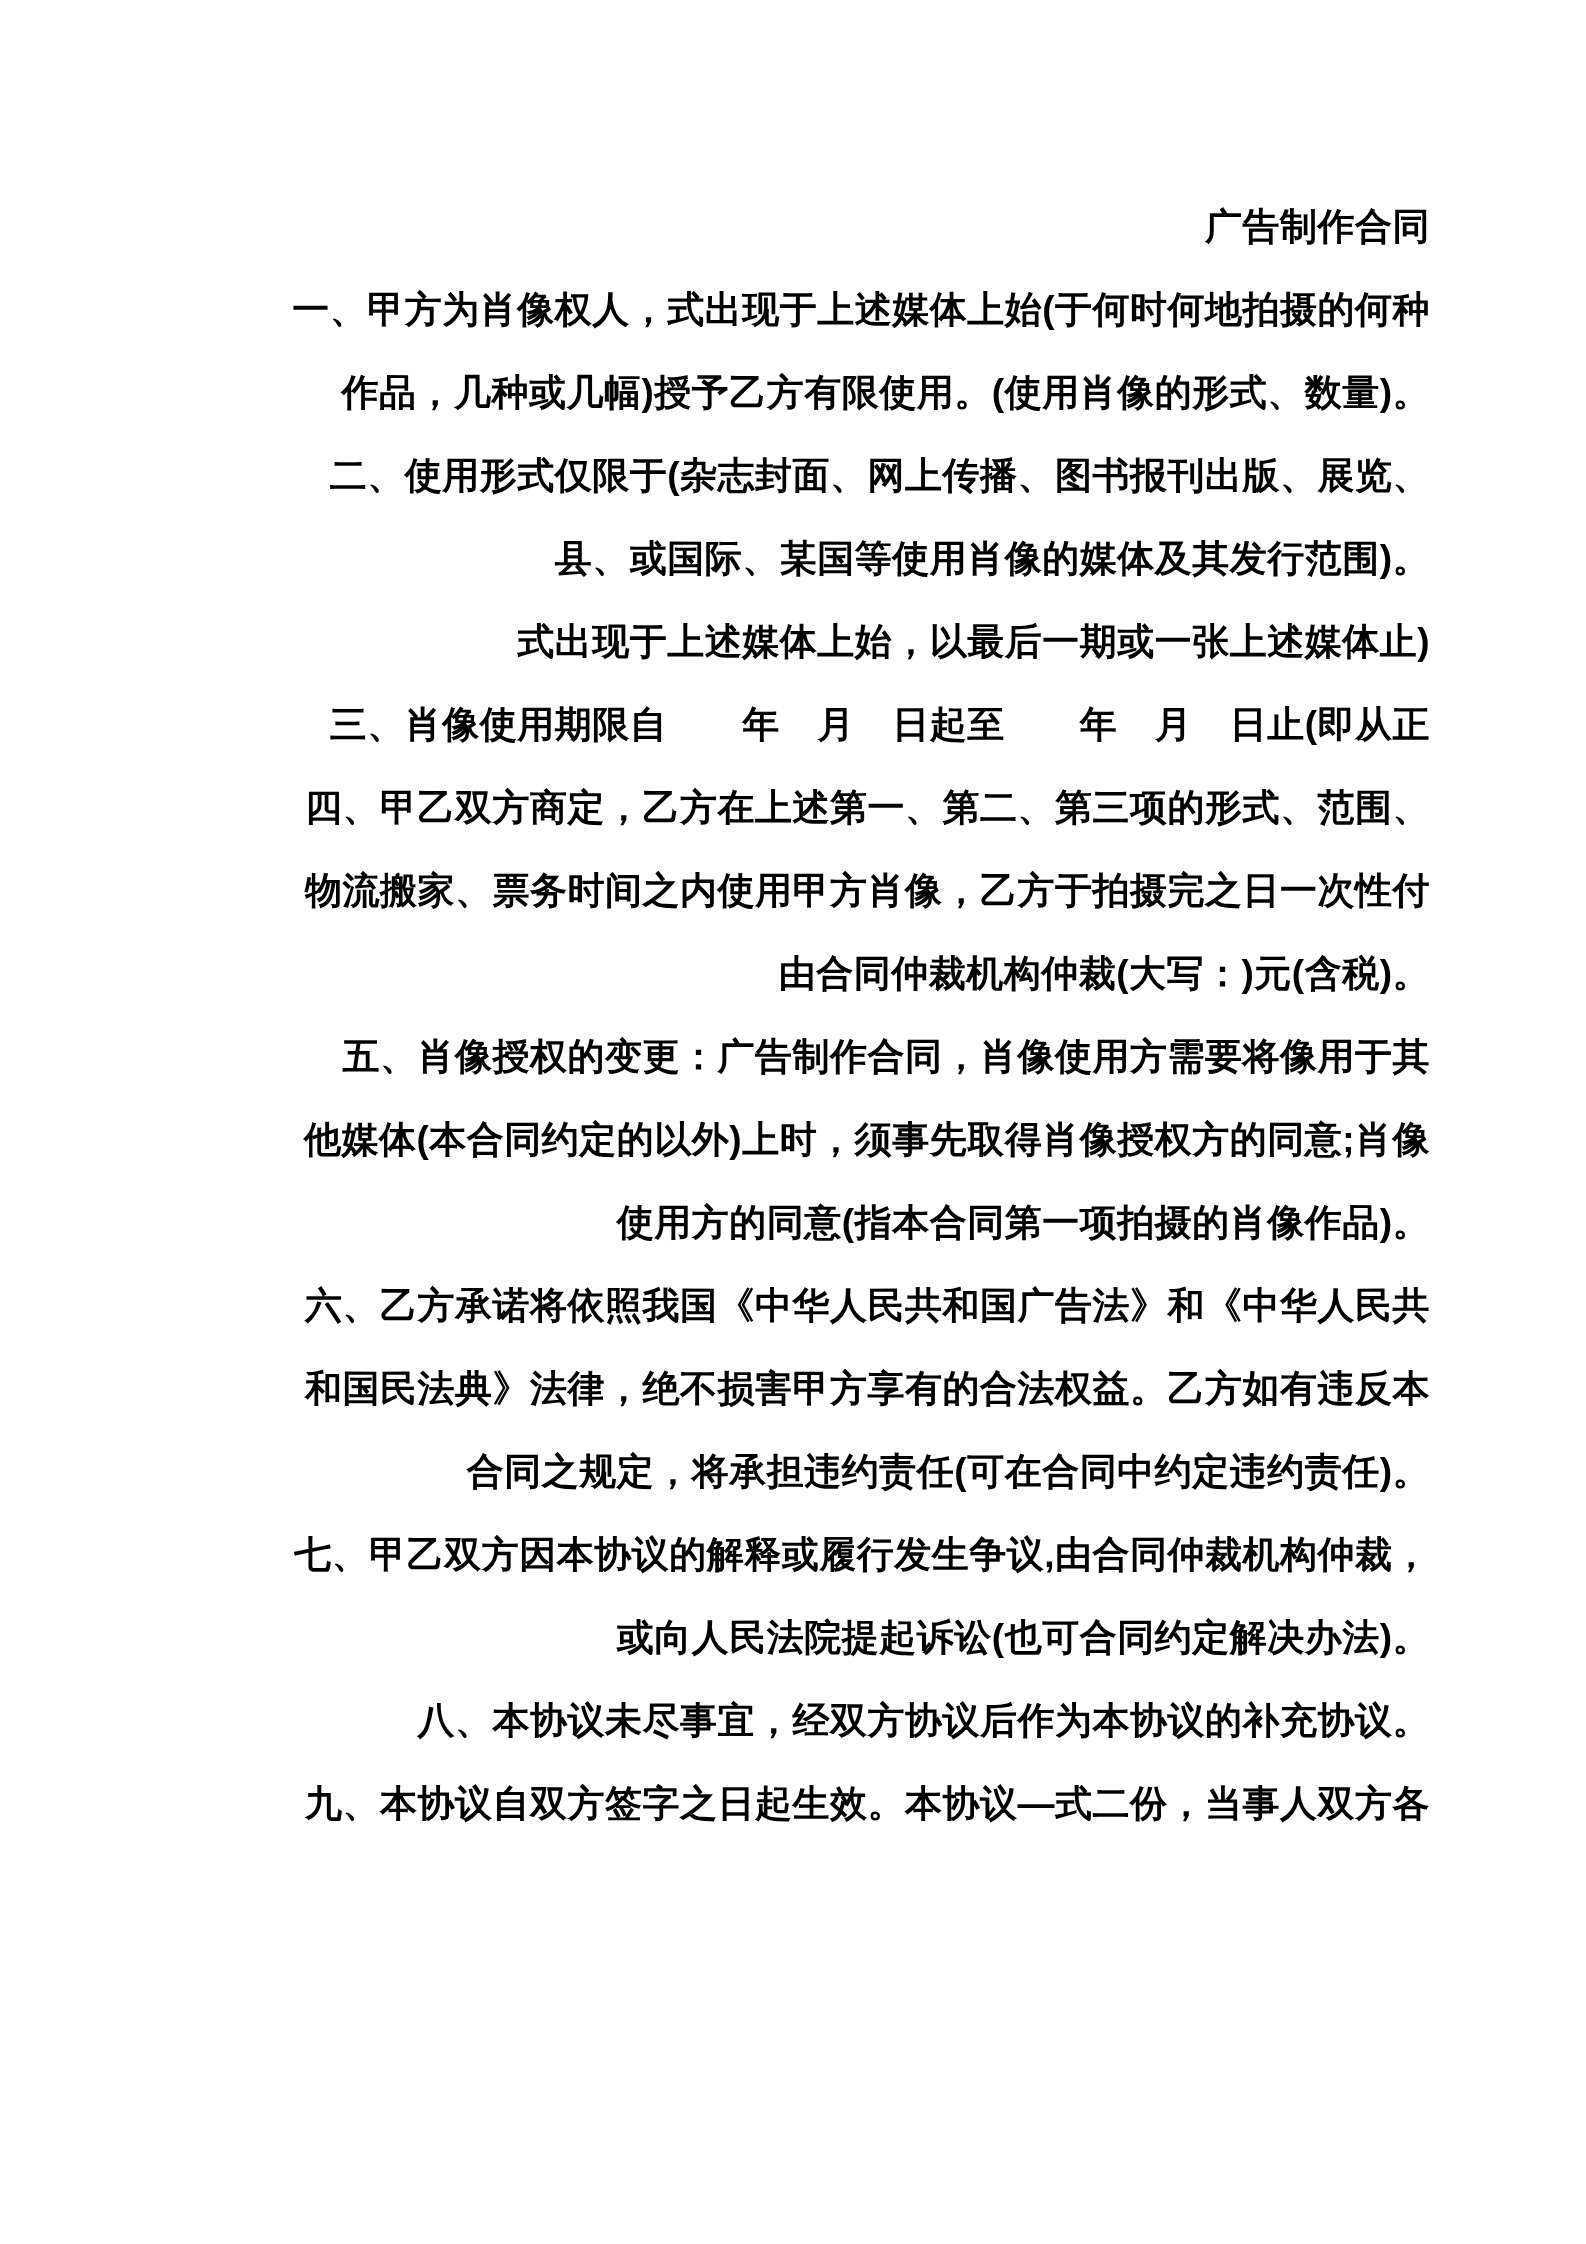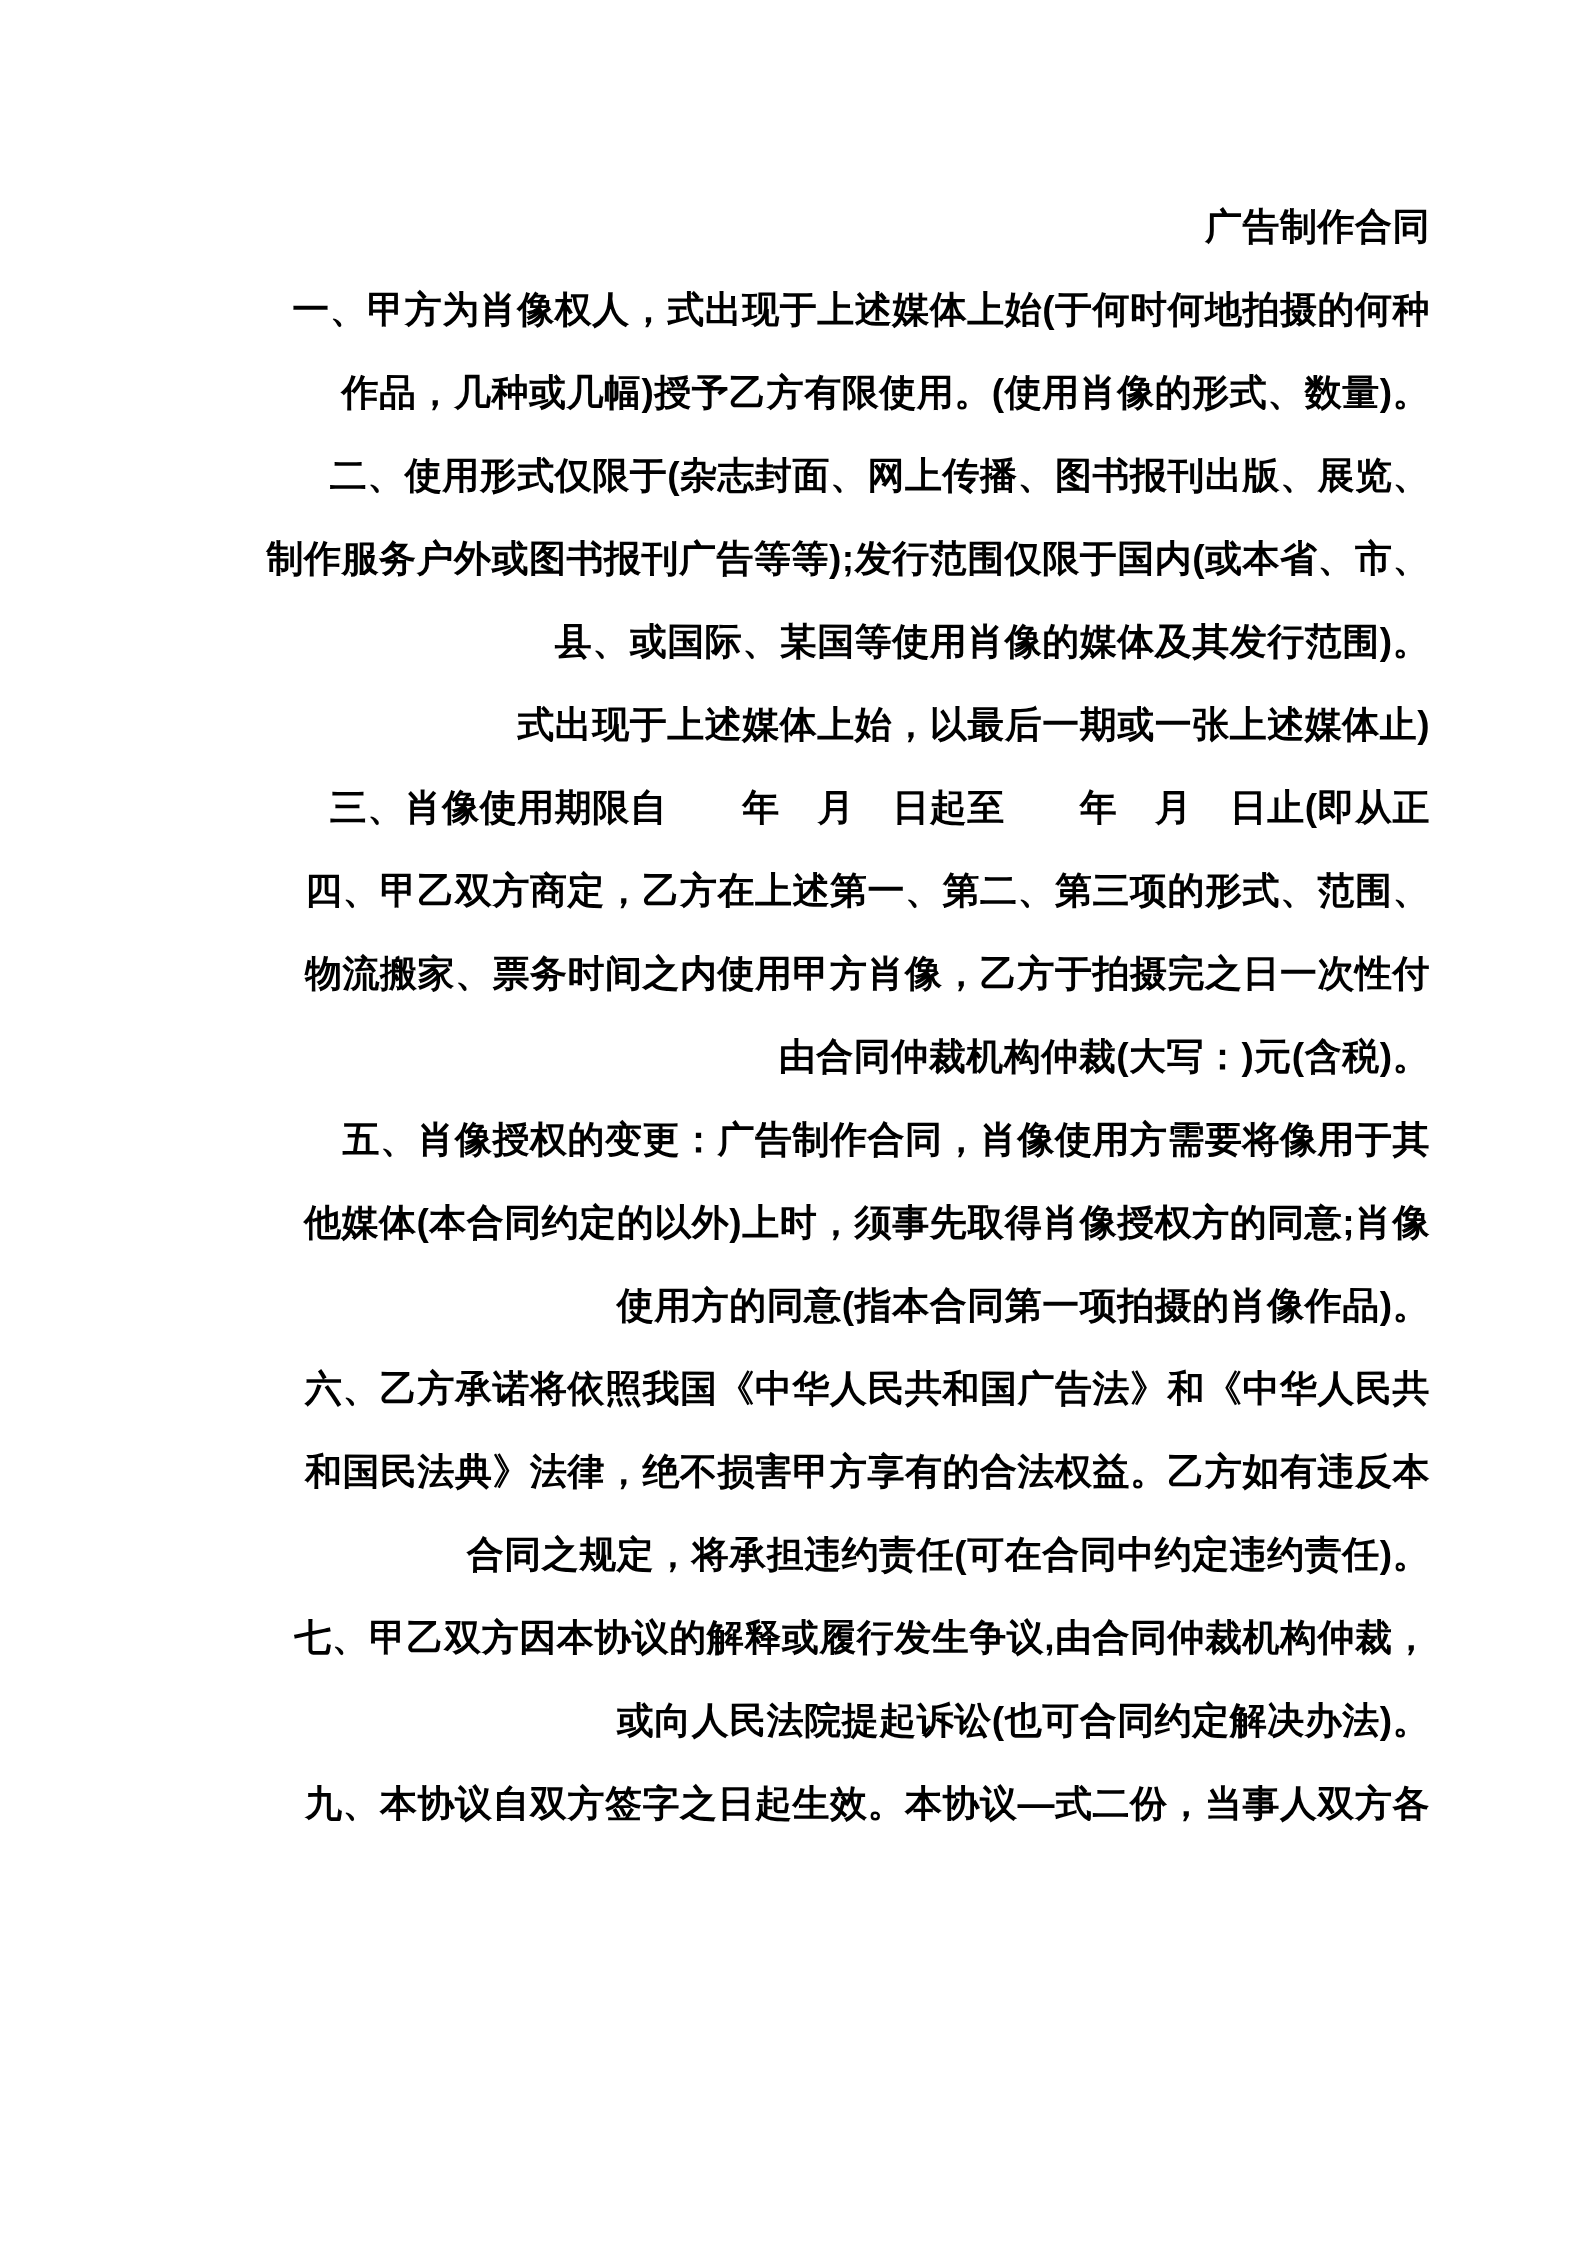--- a/index.html
+++ b/index.html
@@ -38,31 +38,31 @@
 </head>
 <body>
 
 <div class="page">
   <div class="doc">
     <div class="line title">广告制作合同</div>
     <div id="document-body">
         <div class="line">一、甲方为肖像权人，式出现于上述媒体上始(于何时何地拍摄的何种</div>
         <div class="line">作品，几种或几幅)授予乙方有限使用。(使用肖像的形式、数量)。</div>
         <div class="line">二、使用形式仅限于(杂志封面、网上传播、图书报刊出版、展览、</div>
-        <div class="line">制作服务户外或图书报刊广告等等);发行范围仅限于国内(或本省、市、</div>
         <div class="line">县、或国际、某国等使用肖像的媒体及其发行范围)。</div>
         <div class="line">式出现于上述媒体上始，以最后一期或一张上述媒体止)</div>
         <div class="line">三、肖像使用期限自　　年　月　日起至　　年　月　日止(即从正</div>
         <div class="line">四、甲乙双方商定，乙方在上述第一、第二、第三项的形式、范围、</div>
         <div class="line">物流搬家、票务时间之内使用甲方肖像，乙方于拍摄完之日一次性付</div>
         <div class="line">由合同仲裁机构仲裁(大写：)元(含税)。</div>
         <div class="line">五、肖像授权的变更：广告制作合同，肖像使用方需要将像用于其</div>
         <div class="line">他媒体(本合同约定的以外)上时，须事先取得肖像授权方的同意;肖像</div>
         <div class="line">使用方的同意(指本合同第一项拍摄的肖像作品)。</div>
         <div class="line">六、乙方承诺将依照我国《中华人民共和国广告法》和《中华人民共</div>
         <div class="line">和国民法典》法律，绝不损害甲方享有的合法权益。乙方如有违反本</div>
         <div class="line">合同之规定，将承担违约责任(可在合同中约定违约责任)。</div>
         <div class="line">七、甲乙双方因本协议的解释或履行发生争议,由合同仲裁机构仲裁，</div>
         <div class="line">或向人民法院提起诉讼(也可合同约定解决办法)。</div>
+        <div class="line">八、本协议未尽事宜，经双方协议后作为本协议的补充协议。</div>
         <div class="line">九、本协议自双方签字之日起生效。本协议—式二份，当事人双方各</div>
       </div>
   </div>
 </div>
 
 </body></html>

